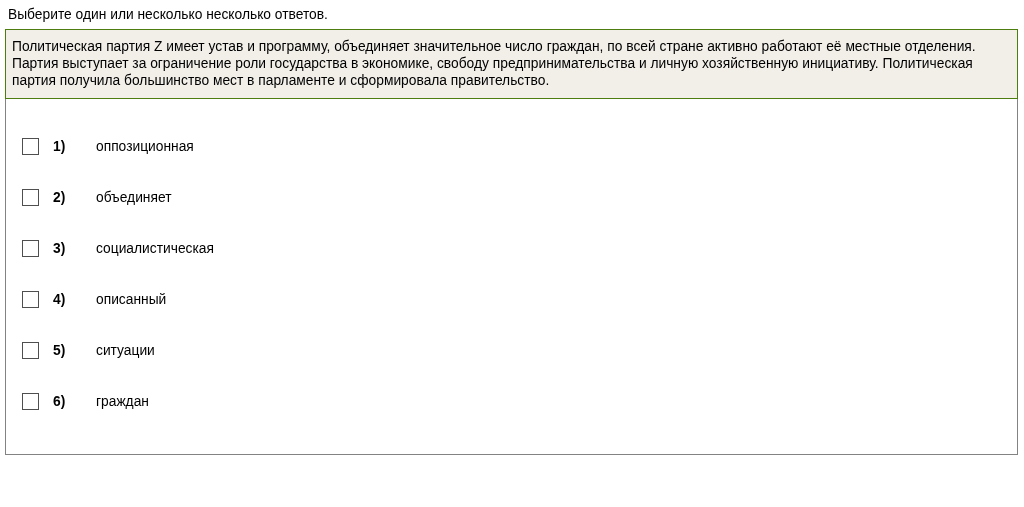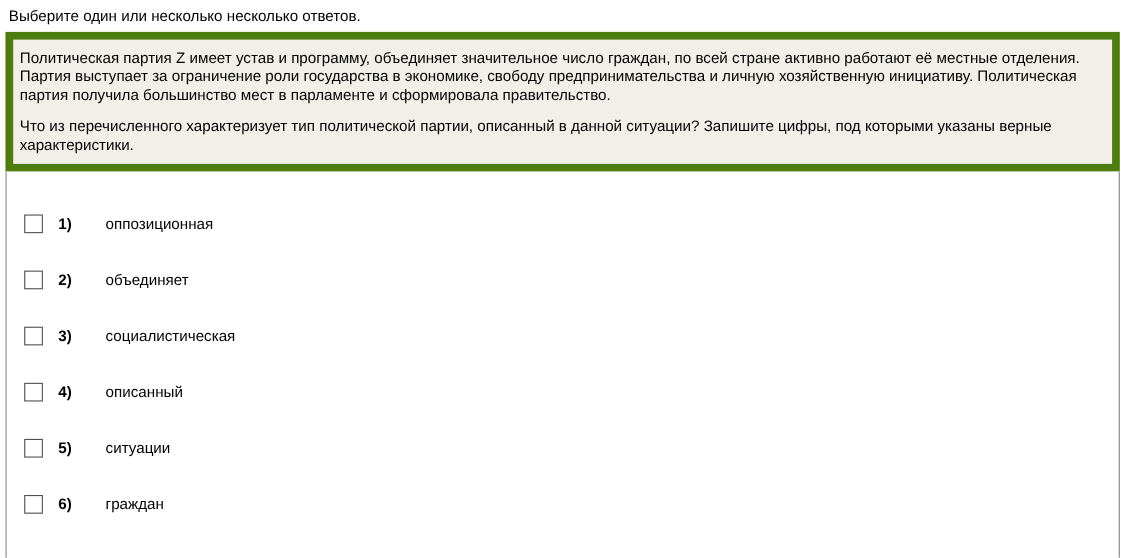--- a/index.html
+++ b/index.html
@@ -15,21 +15,21 @@
   .instruction {
     margin: 7px 8px 6px 8px;
     font-size: 13.8px;
     line-height: 16px;
   }
   .question-box {
     box-sizing: border-box;
     margin-left: 5px;
     width: 1013px;
     background: #f2efe9;
-    border: 7px solid #4d7c0f;
+    border: 1px solid #4d7c0f;
     padding: 8px 6px 9px 6px;
     font-size: 13.8px;
     line-height: 17px;
   }
   .question-box p {
     margin: 0;
   }
   .question-box p + p {
     margin-top: 11px;
   }
@@ -69,21 +69,20 @@
     margin-left: 27px;
   }
 </style>
 </head>
 <body>
 
 <div class="instruction">Выберите один или несколько несколько ответов.</div>
 
 <div class="question-box">
   <p>Политическая партия Z имеет устав и программу, объединяет значительное число граждан, по всей стране активно работают её местные отделения. Партия выступает за ограничение роли государства в экономике, свободу предпринимательства и личную хозяйственную инициативу. Политическая партия получила большинство мест в парламенте и сформировала правительство.</p>
-  <p>Что из перечисленного характеризует тип политической партии, описанный в данной ситуации? Запишите цифры, под которыми указаны верные характеристики.</p>
 </div>
 
 <div class="options-box">
 
   <div class="option-row">
     <span class="checkbox" role="checkbox" aria-checked="false"></span>
     <span class="opt-num">1)</span>
     <span class="opt-label">оппозиционная</span>
   </div>
 

